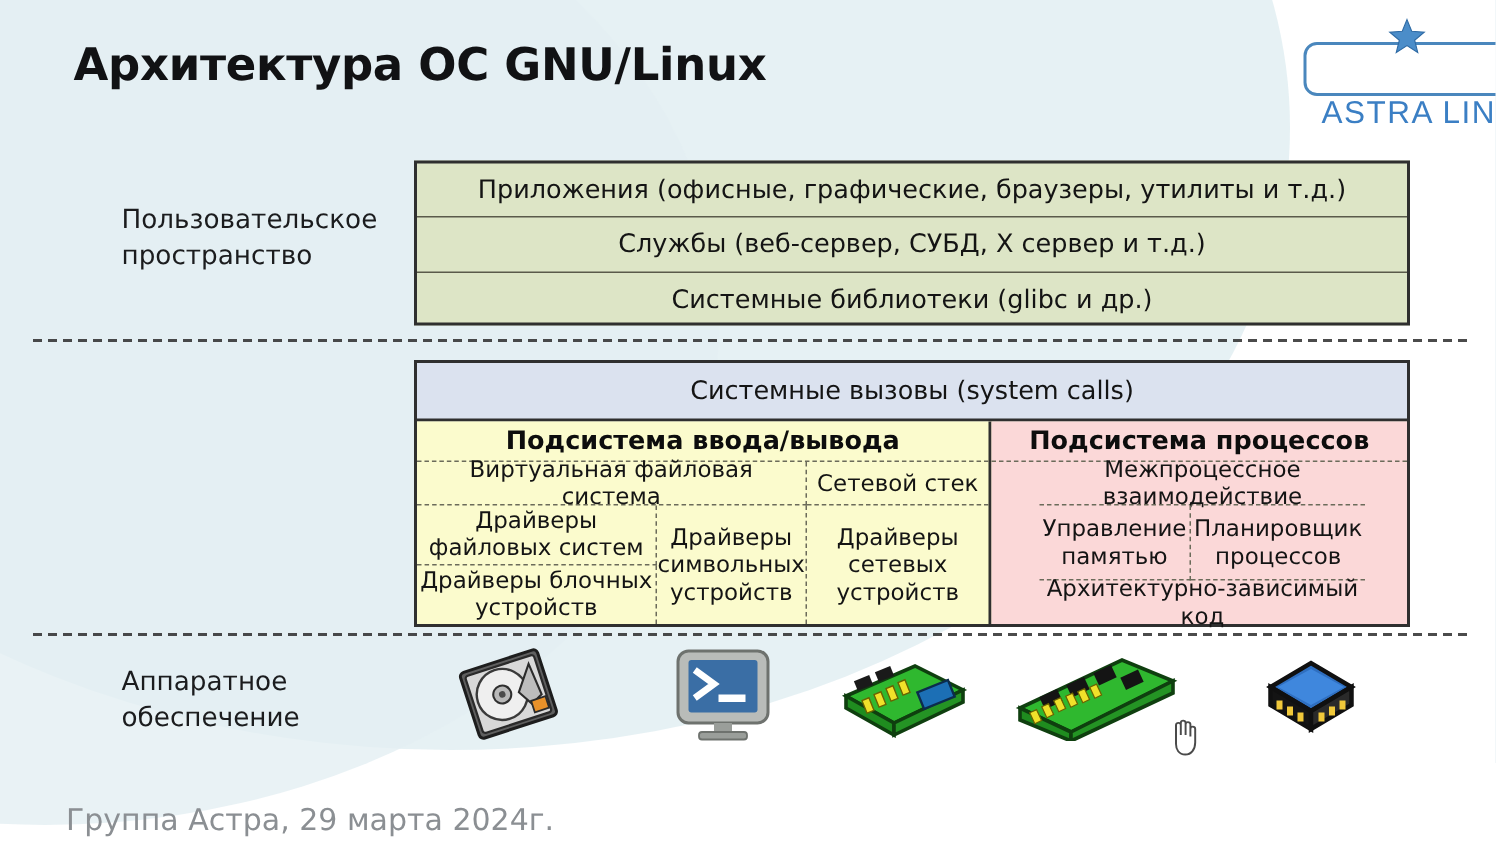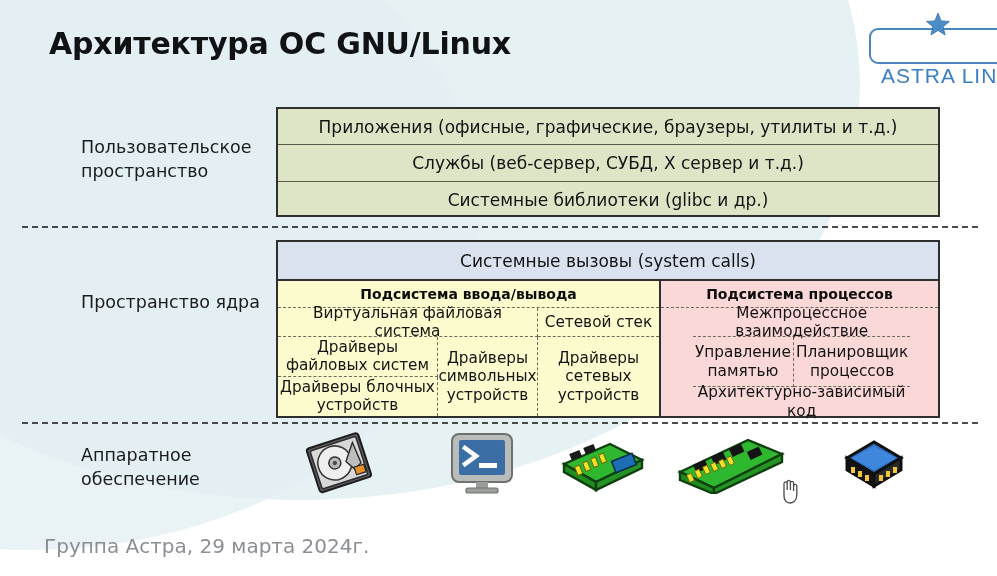--- a/index.html
+++ b/index.html
@@ -106,21 +106,21 @@
   .kcols{
     position:absolute;left:0;top:39px;right:0;bottom:0;
     display:flex;
   }
   .kcol-io{width:383px;background:#fbfbcd;display:flex;flex-direction:column;
            border-right:2px solid #2f2f2f;box-sizing:border-box;}
   .kcol-pr{flex:1;background:#fbd8d8;display:flex;flex-direction:column;box-sizing:border-box;}
 
   .khead{
     height:27px;display:flex;align-items:center;justify-content:center;
-    font-size:14px;font-weight:bold;color:#0d0d0d;
+    font-size:17px;font-weight:bold;color:#0d0d0d;
     border-bottom:1px dashed #6b6b5a;box-sizing:border-box;
   }
 
   
   .io-grid{flex:1;display:grid;
     grid-template-columns:160px 100px 1fr;
     grid-template-rows:29px 1fr 1fr;
   }
   .io-cell{
     display:flex;align-items:center;justify-content:center;text-align:center;
@@ -177,21 +177,20 @@
   <div class="title">Архитектура ОС GNU/Linux</div>
 
   <div class="logo">
     <span class="logo-text">ASTRA LIN</span>
   </div>
   <svg class="logo-star" viewBox="0 0 24 24">
     <polygon points="12,1 14.9,8.2 22.6,8.7 16.7,13.7 18.6,21.2 12,17 5.4,21.2 7.3,13.7 1.4,8.7 9.1,8.2" fill="#4b8dc9" stroke="#2f6ba5" stroke-width="0.7"></polygon>
   </svg>
 
   <div class="side-label lbl-user">Пользовательское пространство</div>
-  <div class="side-label lbl-kernel">Пространство ядра</div>
   <div class="side-label lbl-hw">Аппаратное обеспечение</div>
 
   <div class="hr-dash hr-1"></div>
   <div class="hr-dash hr-2"></div>
 
   <div class="blk user-blk">
     <div class="ubox row-line">Приложения (офисные, графические, браузеры, утилиты и т.д.)</div>
     <div class="ubox row-line">Службы (веб-сервер, СУБД, X сервер и т.д.)</div>
     <div class="ubox">Системные библиотеки (glibc и др.)</div>
   </div>

